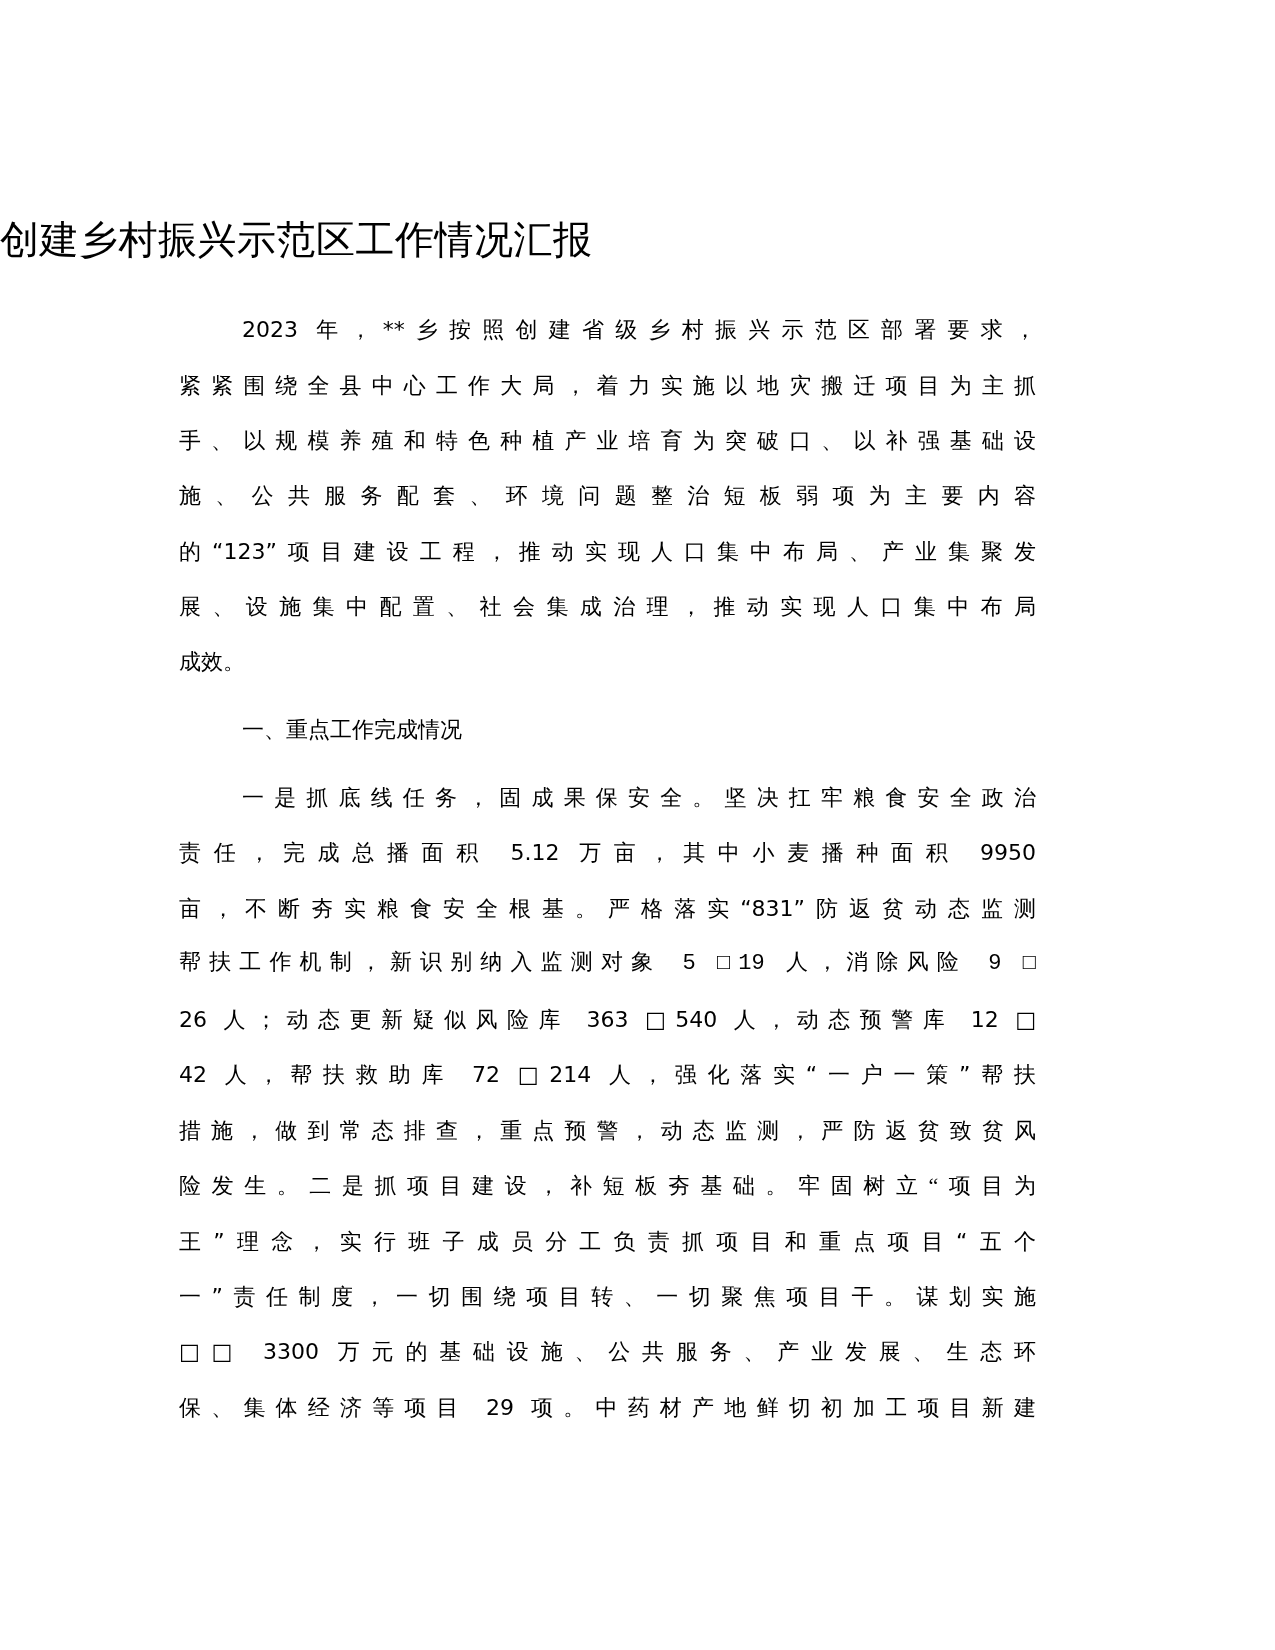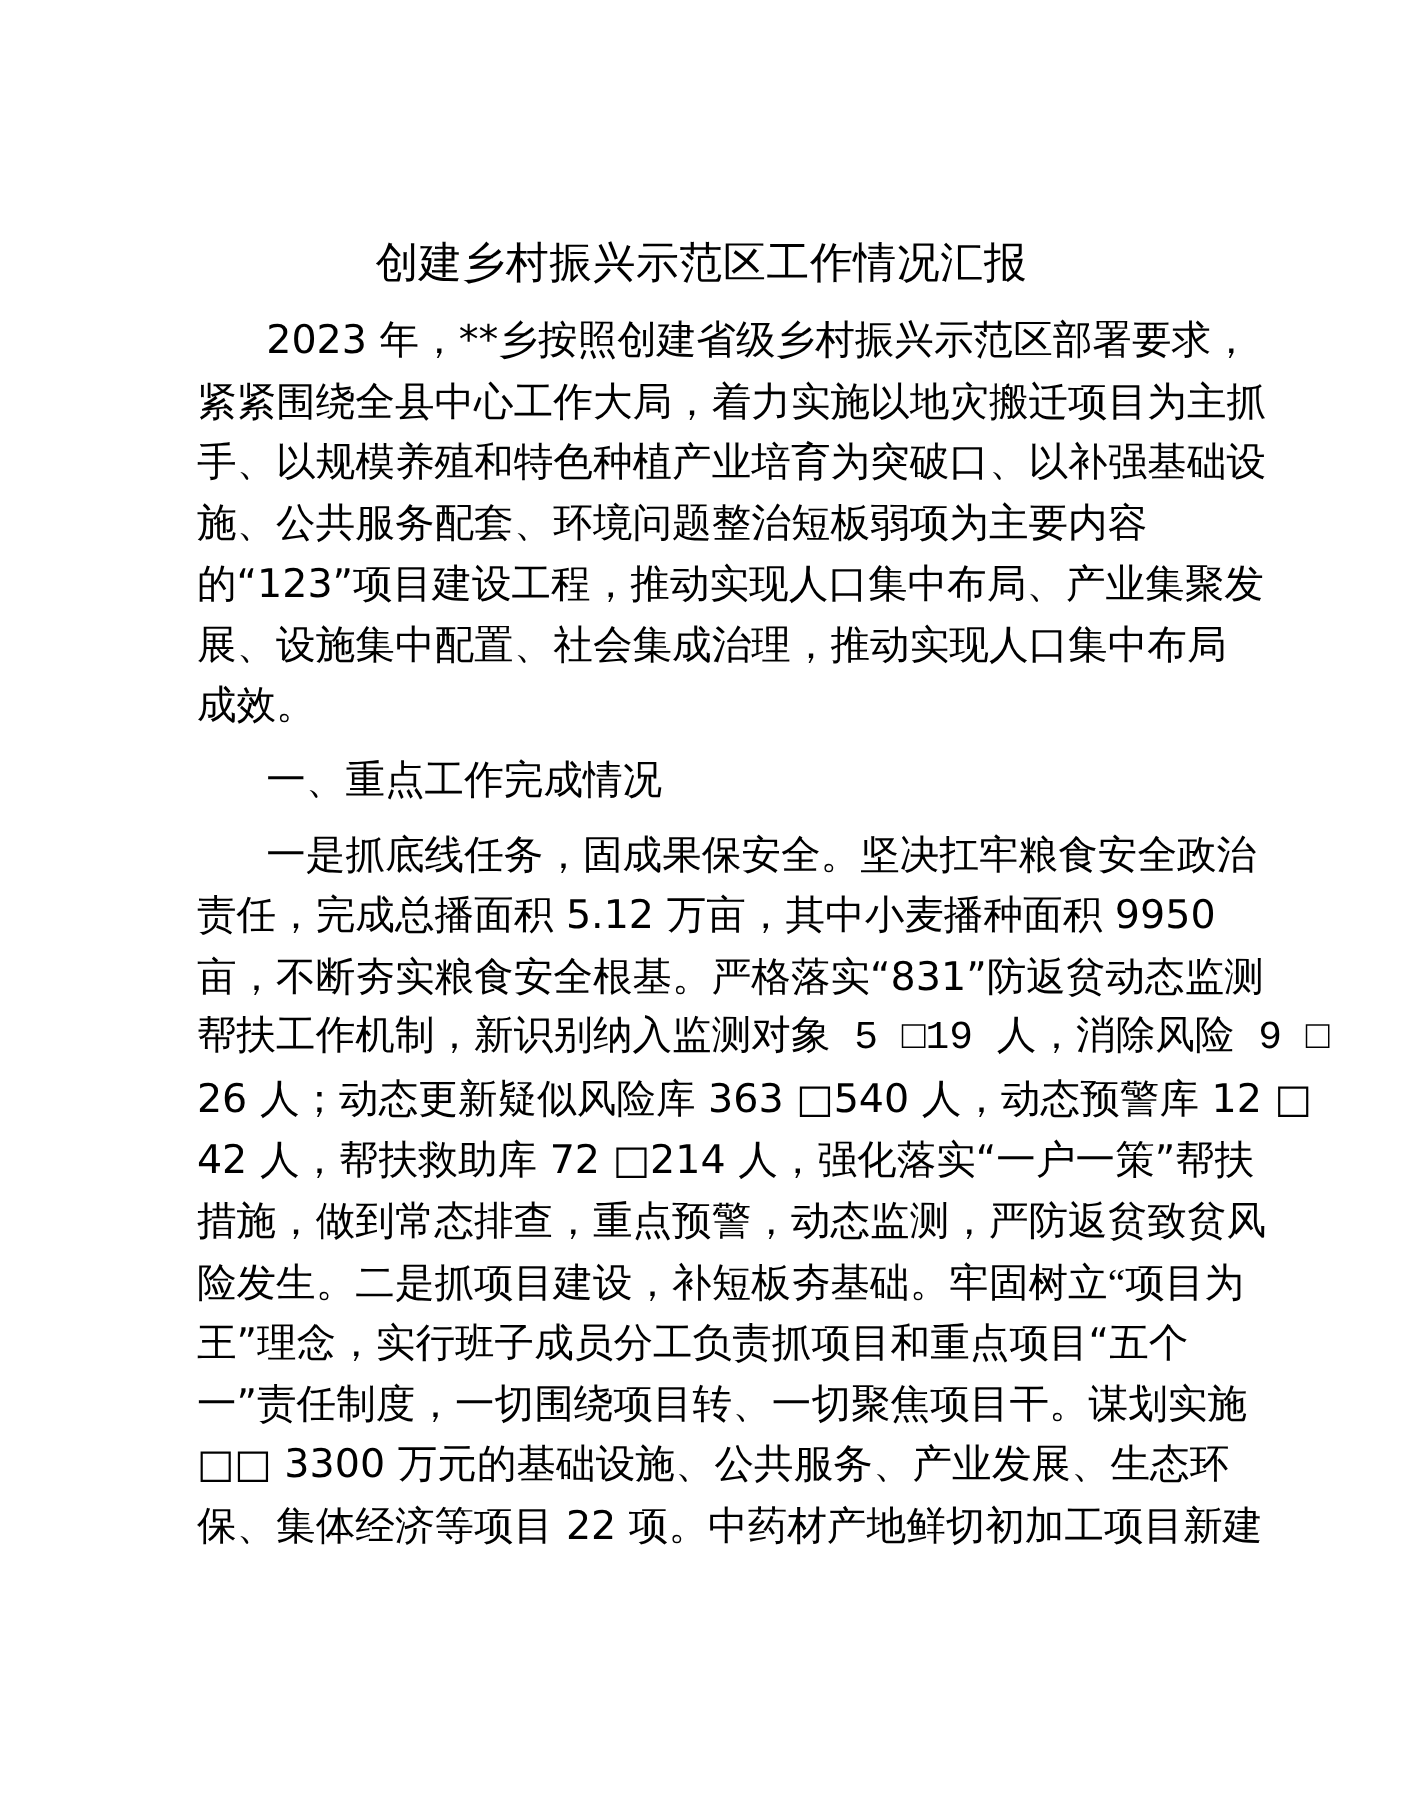--- a/index.html
+++ b/index.html
@@ -1,22 +1,22 @@
 <!DOCTYPE html>
 <html><head>
 <meta charset="utf-8">
 <style>
   html, body { margin: 0; padding: 0; background: #ffffff; }
   body { width: 1275px; height: 1650px; position: relative; overflow: hidden;
          font-family: "DejaVu Sans", sans-serif; color: #000; }
   .page { position: absolute; left: 0; top: 0; width: 1275px; height: 1650px; background: #fff; }
-  .title { position: absolute; left: 0; width: 1275px; top: 214px; text-align: center;
+  .title { position: absolute; left: 0; width: 1275px; top: 214px; text-align: left;
            font-size: 39px; line-height: 52px; letter-spacing: 0.5px; }
-  .line { position: absolute; left: 179px; width: 857px; font-size: 36px; line-height: 40px;
-          white-space: nowrap; text-align: justify; text-align-last: justify; }
+  .line { position: absolute; left: 179px; width: 857px; font-size: 22px; line-height: 40px;
+          white-space: nowrap; text-align: justify; text-align-last: justify; margin-top: 20px; }
   .line.last { text-align-last: left; }
   .line.indent { left: 242px; width: 794px; }
 </style>
 </head>
 <body>
 
 <div class="page">
   <div class="title">创建乡村振兴示范区工作情况汇报</div>
   <div id="body-lines">
       <div class="line indent" style="top: 290px;">2023 年，**乡按照创建省级乡村振兴示范区部署要求，</div>
@@ -31,15 +31,15 @@
       <div class="line" style="top: 813px;">责任，完成总播面积 5.12 万亩，其中小麦播种面积 9950</div>
       <div class="line" style="top: 869px;">亩，不断夯实粮食安全根基。严格落实“831”防返贫动态监测</div>
       <div class="line" style="top: 924px; font-family: Liberation Mono, monospace;">帮扶工作机制，新识别纳入监测对象 5 □19 人，消除风险 9 □</div>
       <div class="line" style="top: 980px;">26 人；动态更新疑似风险库 363 □540 人，动态预警库 12 □</div>
       <div class="line" style="top: 1035px;">42 人，帮扶救助库 72 □214 人，强化落实“一户一策”帮扶</div>
       <div class="line" style="top: 1091px;">措施，做到常态排查，重点预警，动态监测，严防返贫致贫风</div>
       <div class="line" style="top: 1146px; font-family: Liberation Serif, serif;">险发生。二是抓项目建设，补短板夯基础。牢固树立“项目为</div>
       <div class="line" style="top: 1202px;">王”理念，实行班子成员分工负责抓项目和重点项目“五个</div>
       <div class="line" style="top: 1257px;">一”责任制度，一切围绕项目转、一切聚焦项目干。谋划实施</div>
       <div class="line" style="top: 1312px;">□□ 3300 万元的基础设施、公共服务、产业发展、生态环</div>
-      <div class="line" style="top: 1368px;">保、集体经济等项目 22 项。中药材产地鲜切初加工项目新建</div>
+      <div class="line" style="top: 1368px;">保、集体经济等项目 29 项。中药材产地鲜切初加工项目新建</div>
     </div>
 </div>
 
 </body></html>

